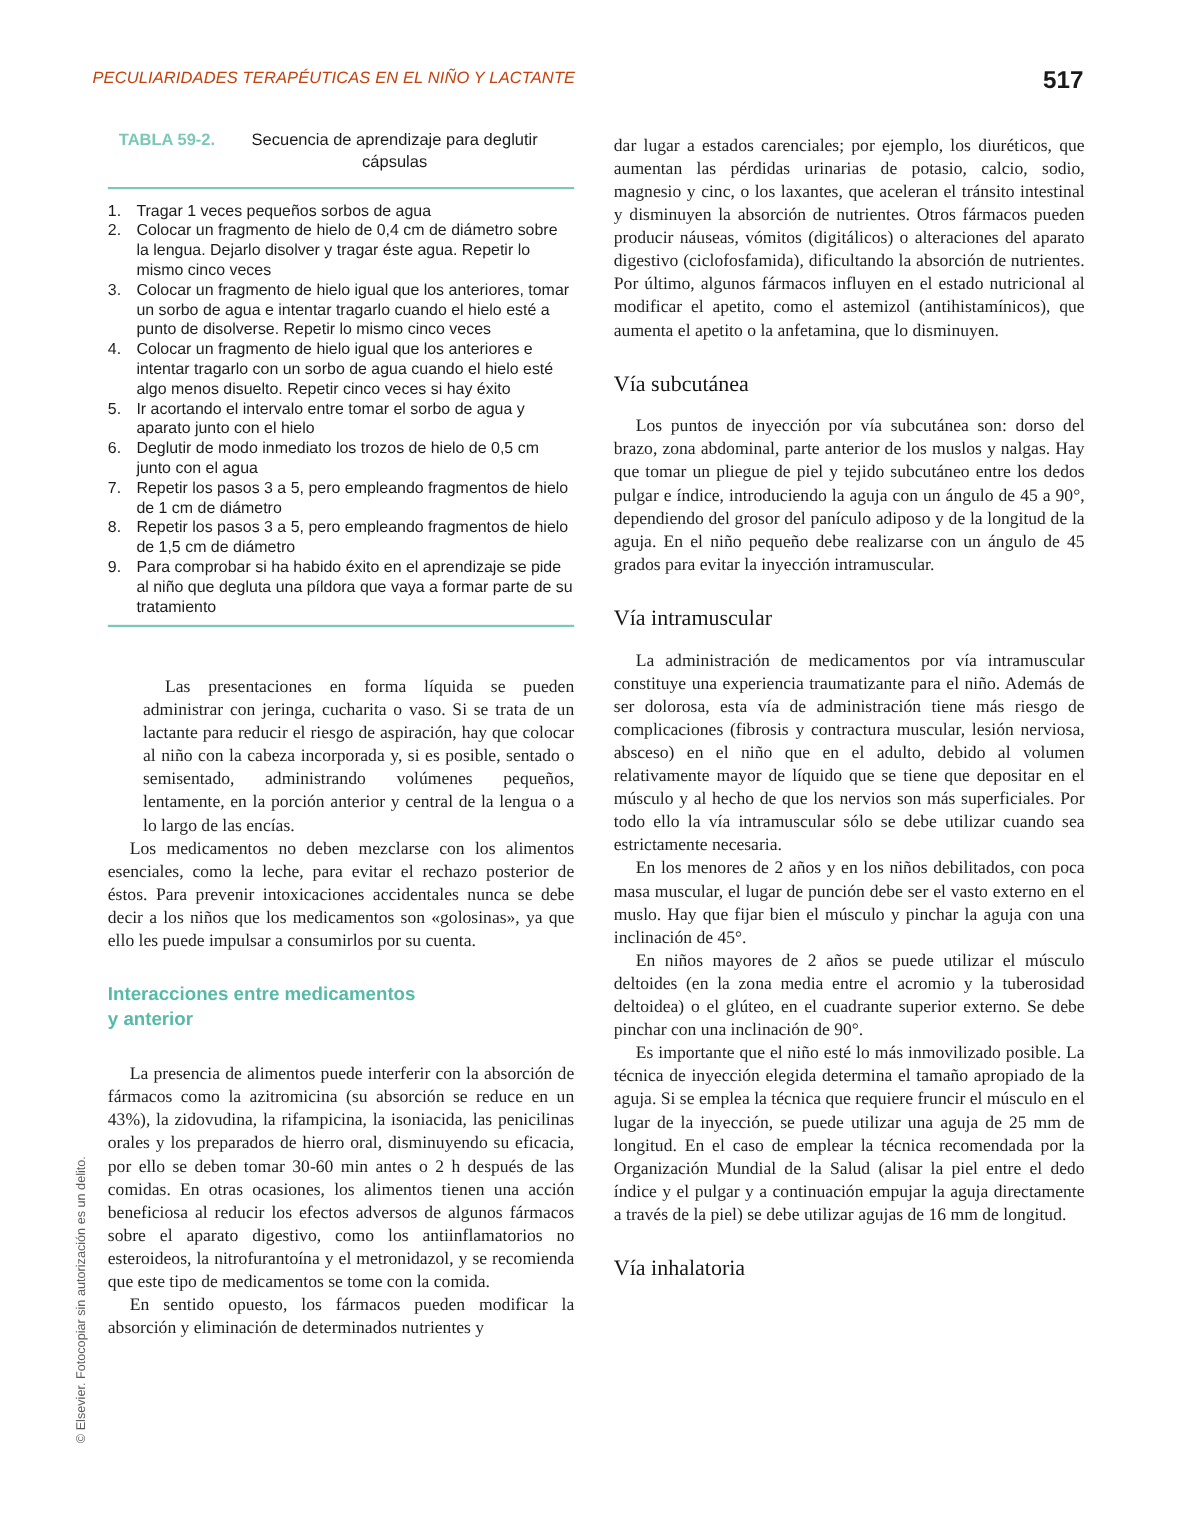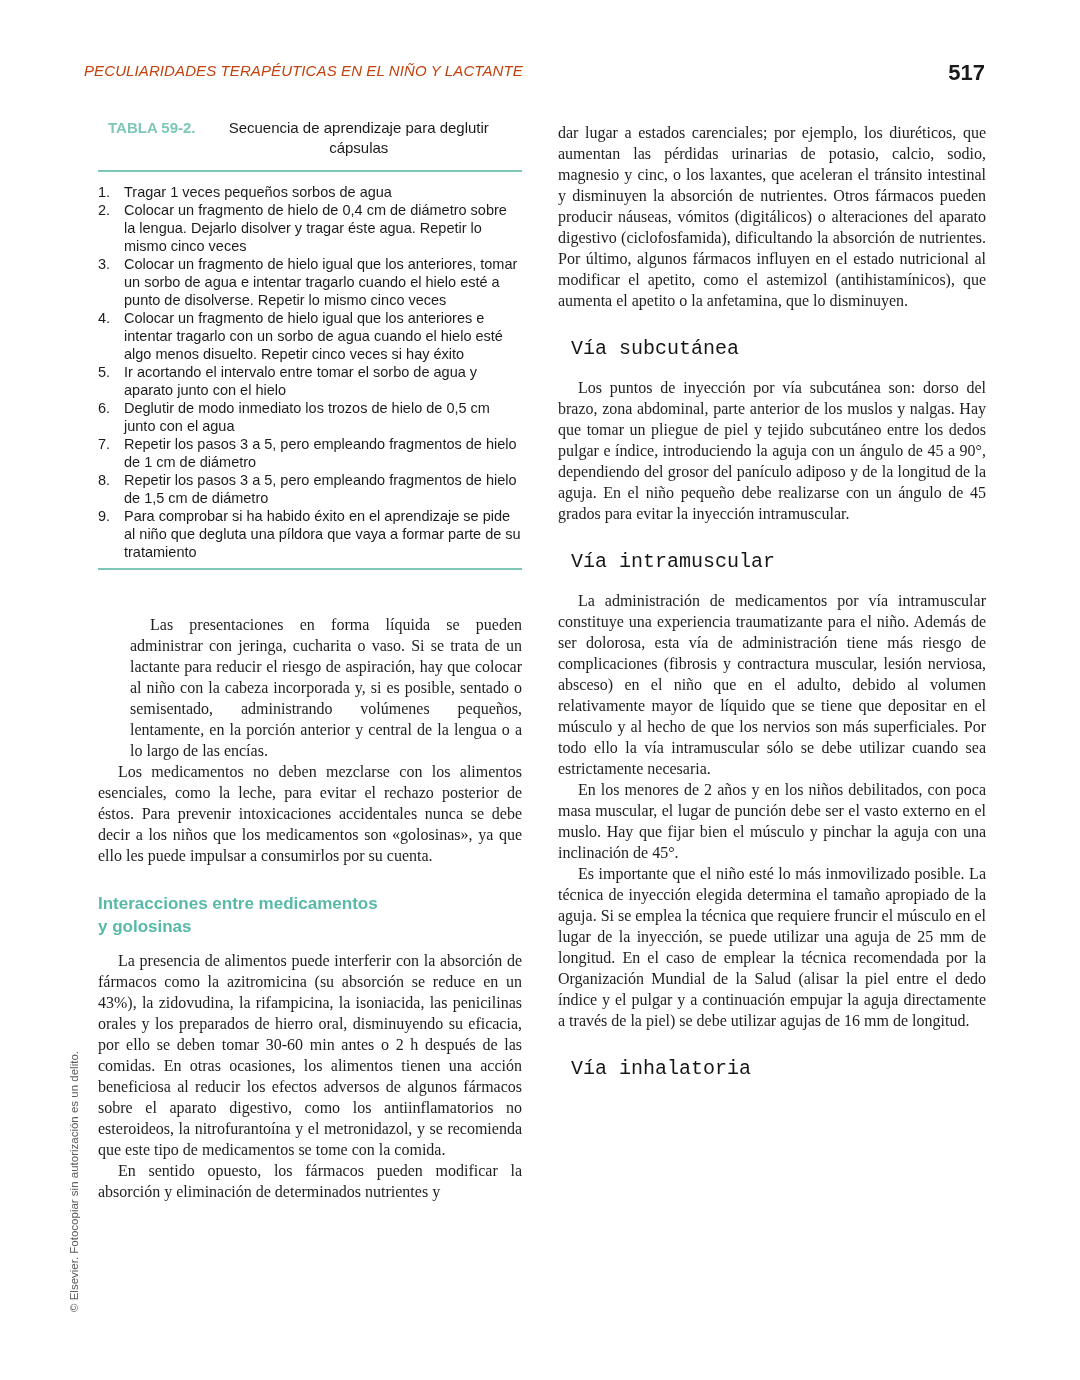--- a/index.html
+++ b/index.html
@@ -41,26 +41,26 @@
   .t-item { display:flex; }
   .t-num { flex:none; width:26px; }
   .t-text { flex:1; }
 
   
   .para { margin:0; font-size:16px; line-height:21px; text-align:justify; }
   .para.indent { text-indent:20px; }
   .first-body { margin-top:44px;margin-left:32px; }
 
   .teal-heading {
-    margin:26px 0 12px 0; font-family:"Liberation Sans", sans-serif;
+    margin:26px 0 28px 0; font-family:"Liberation Sans", sans-serif;
     font-weight:bold; font-size:17px; line-height:23px; color:#57b9a8;
   }
   .teal-heading span { display:block; }
   .sub-heading {
-    margin:26px 0 16px 13px; font-family:Liberation Mono, monospace;
+    margin:26px 0 16px 0; font-family:Liberation Serif, serif;
     font-weight:400; font-size:20px; line-height:24px; color:#161616;
   }
 </style>
 </head>
 <body>
 
 <div class="page">
 
   <div class="running-head">PECULIARIDADES TERAPÉUTICAS EN EL NIÑO Y LACTANTE</div>
   <div class="page-number">517</div>
@@ -113,34 +113,35 @@
         </div>
       </div>
       <div class="rule rule-bottom"></div>
     </section>
 
     <p class="para indent first-body">Las presentaciones en forma líquida se pueden administrar con jeringa, cucharita o vaso. Si se trata de un lactante para reducir el riesgo de aspiración, hay que colocar al niño con la cabeza incorporada y, si es posible, sentado o semisentado, administrando volúmenes pequeños, lentamente, en la porción anterior y central de la lengua o a lo largo de las encías.</p>
     <p class="para indent">Los medicamentos no deben mezclarse con los alimentos esenciales, como la leche, para evitar el rechazo posterior de éstos. Para prevenir intoxicaciones accidentales nunca se debe decir a los niños que los medicamentos son «golosinas», ya que ello les puede impulsar a consumirlos por su cuenta.</p>
 
     <h3 class="teal-heading">
       <span>Interacciones entre medicamentos</span>
-      <span>y golosinas</span>
+      <span>y anterior</span>
     </h3>
 
     <p class="para indent">La presencia de alimentos puede interferir con la absorción de fármacos como la azitromicina (su absorción se reduce en un 43%), la zidovudina, la rifampicina, la isoniacida, las penicilinas orales y los preparados de hierro oral, disminuyendo su eficacia, por ello se deben tomar 30-60 min antes o 2 h después de las comidas. En otras ocasiones, los alimentos tienen una acción beneficiosa al reducir los efectos adversos de algunos fármacos sobre el aparato digestivo, como los antiinflamatorios no esteroideos, la nitrofurantoína y el metronidazol, y se recomienda que este tipo de medicamentos se tome con la comida.</p>
     <p class="para indent">En sentido opuesto, los fármacos pueden modificar la absorción y eliminación de determinados nutrientes y</p>
   </div>
 
   <div class="col col-right">
     <p class="para">dar lugar a estados carenciales; por ejemplo, los diuréticos, que aumentan las pérdidas urinarias de potasio, calcio, sodio, magnesio y cinc, o los laxantes, que aceleran el tránsito intestinal y disminuyen la absorción de nutrientes. Otros fármacos pueden producir náuseas, vómitos (digitálicos) o alteraciones del aparato digestivo (ciclofosfamida), dificultando la absorción de nutrientes. Por último, algunos fármacos influyen en el estado nutricional al modificar el apetito, como el astemizol (antihistamínicos), que aumenta el apetito o la anfetamina, que lo disminuyen.</p>
 
     <h2 class="sub-heading">Vía subcutánea</h2>
     <p class="para indent">Los puntos de inyección por vía subcutánea son: dorso del brazo, zona abdominal, parte anterior de los muslos y nalgas. Hay que tomar un pliegue de piel y tejido subcutáneo entre los dedos pulgar e índice, introduciendo la aguja con un ángulo de 45 a 90°, dependiendo del grosor del panículo adiposo y de la longitud de la aguja. En el niño pequeño debe realizarse con un ángulo de 45 grados para evitar la inyección intramuscular.</p>
 
     <h2 class="sub-heading">Vía intramuscular</h2>
     <p class="para indent">La administración de medicamentos por vía intramuscular constituye una experiencia traumatizante para el niño. Además de ser dolorosa, esta vía de administración tiene más riesgo de complicaciones (fibrosis y contractura muscular, lesión nerviosa, absceso) en el niño que en el adulto, debido al volumen relativamente mayor de líquido que se tiene que depositar en el músculo y al hecho de que los nervios son más superficiales. Por todo ello la vía intramuscular sólo se debe utilizar cuando sea estrictamente necesaria.</p>
     <p class="para indent">En los menores de 2 años y en los niños debilitados, con poca masa muscular, el lugar de punción debe ser el vasto externo en el muslo. Hay que fijar bien el músculo y pinchar la aguja con una inclinación de 45°.</p>
+    <p class="para indent">En niños mayores de 2 años se puede utilizar el músculo deltoides (en la zona media entre el acromio y la tuberosidad deltoidea) o el glúteo, en el cuadrante superior externo. Se debe pinchar con una inclinación de 90°.</p>
     <p class="para indent">Es importante que el niño esté lo más inmovilizado posible. La técnica de inyección elegida determina el tamaño apropiado de la aguja. Si se emplea la técnica que requiere fruncir el músculo en el lugar de la inyección, se puede utilizar una aguja de 25 mm de longitud. En el caso de emplear la técnica recomendada por la Organización Mundial de la Salud (alisar la piel entre el dedo índice y el pulgar y a continuación empujar la aguja directamente a través de la piel) se debe utilizar agujas de 16 mm de longitud.</p>
 
     <h2 class="sub-heading">Vía inhalatoria</h2>
   </div>
 
 </div>
 
 </body></html>

